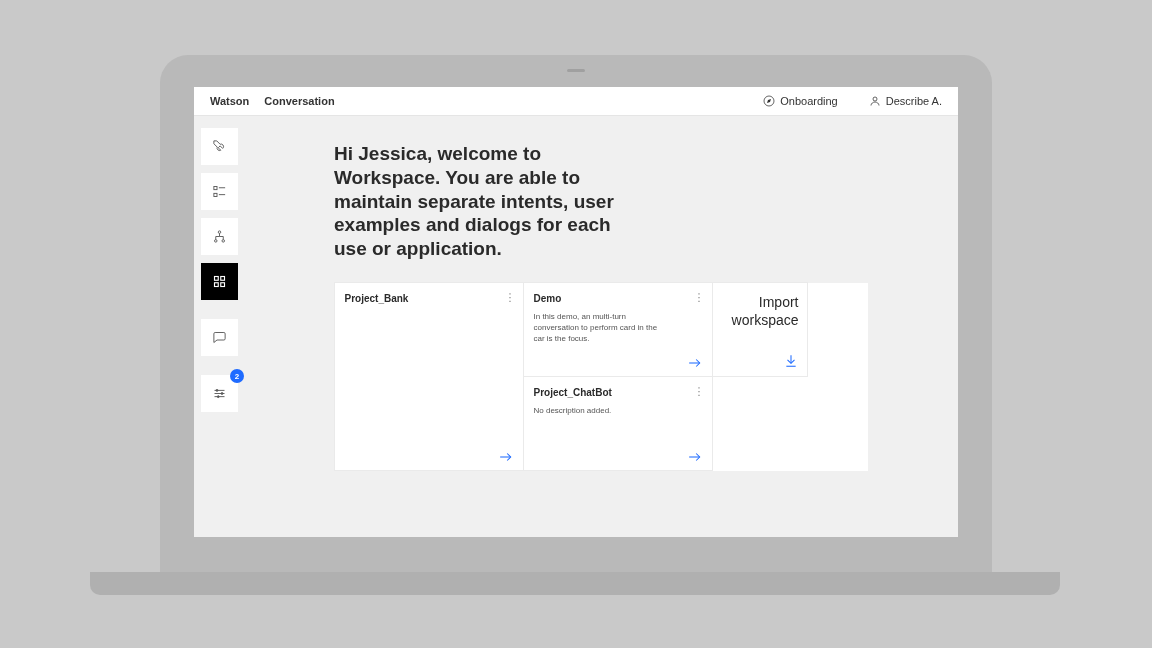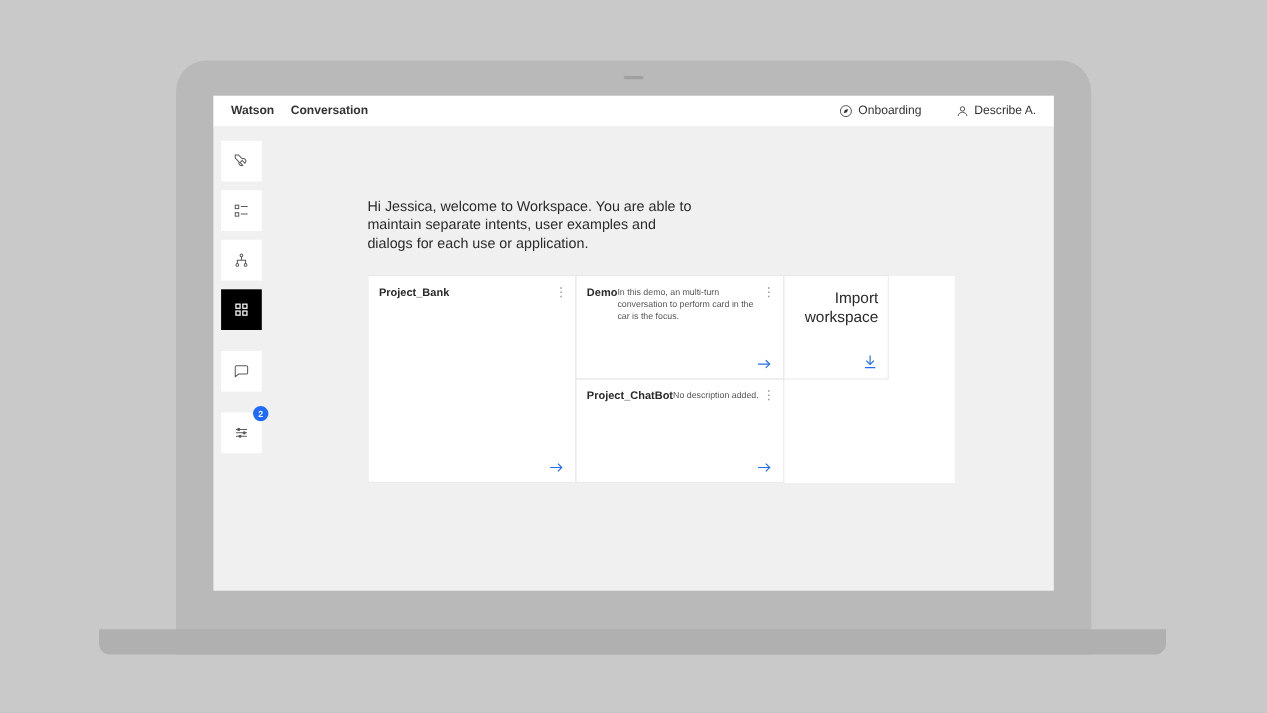--- a/index.html
+++ b/index.html
@@ -106,40 +106,39 @@
     display: flex;
     align-items: center;
     justify-content: center;
     font-weight: 600;
   }
   .main {
     flex: 1;
     padding: 26px 90px 20px 90px;
   }
   .welcome {
-    font-size: 13px;
-    font-weight: 400;
+    font-size: 19px;
+    font-weight: 700;
     color: #2a2a2a;
     line-height: 1.25;
     max-width: 300px;
     margin-bottom: 22px;
-    margin-top: 38px;
   }
   .grid {
     display: grid;
     grid-template-columns: 189px 189px 95px;
     grid-template-rows: 94px 94px;
     background: #fff;
   }
   .card {
     border: 1px solid #eaeaea;
     padding: 10px 10px 8px 10px;
     position: relative;
     display: flex;
-    flex-direction: row;
+    flex-direction: column;
     margin: -0.5px;
   }
   .card-title {
     font-size: 10px;
     font-weight: 600;
     color: #2a2a2a;
     margin-bottom: 8px;
   }
   .card-desc {
     font-size: 8px;

